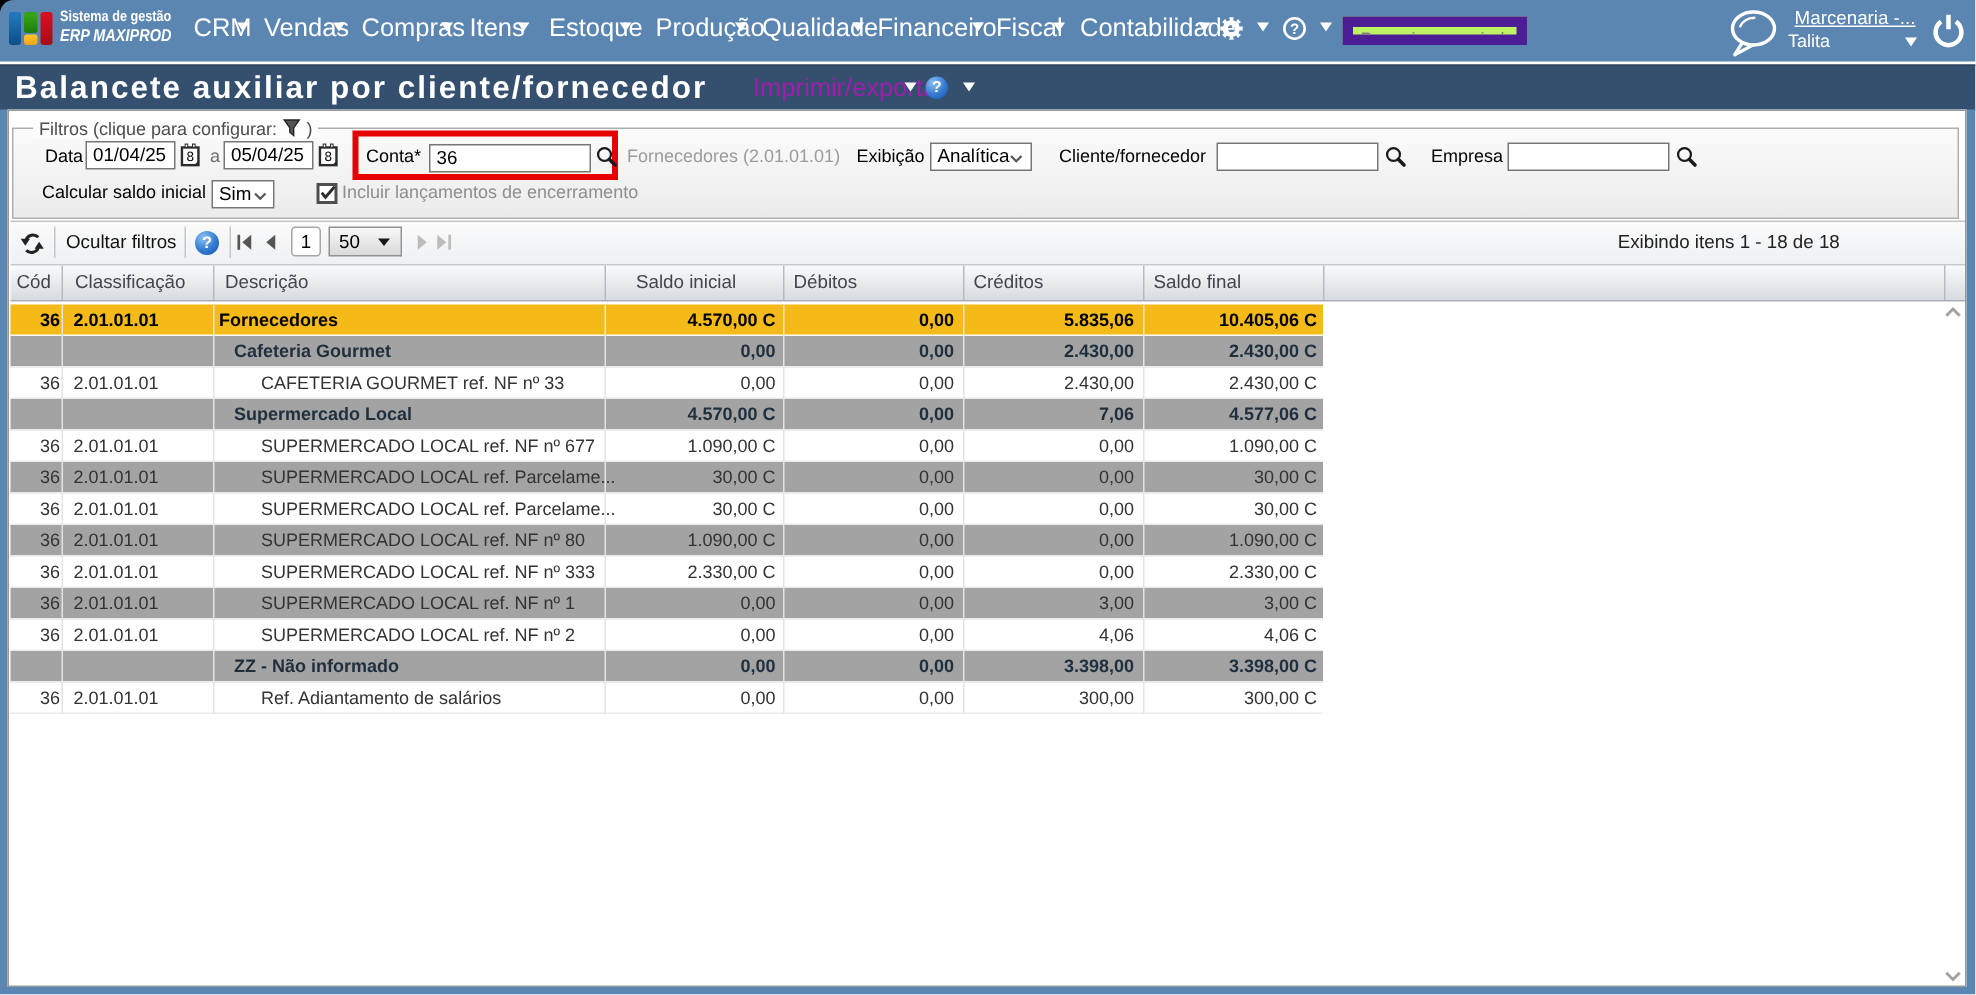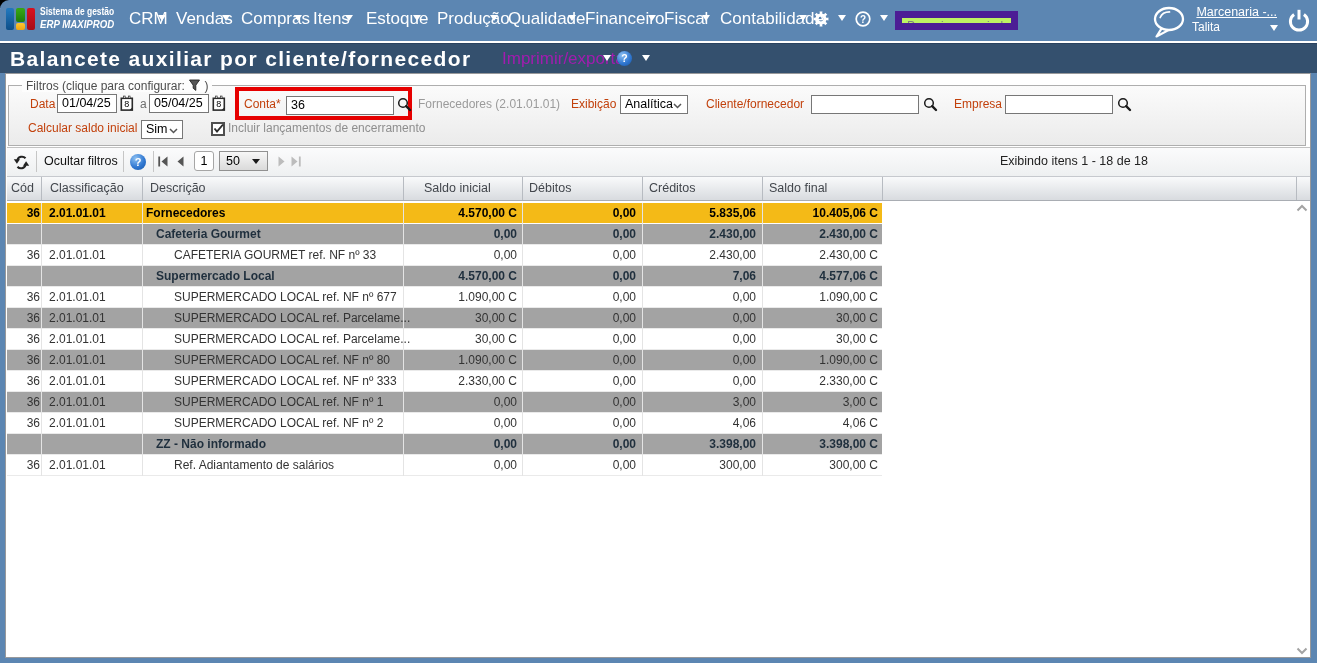--- a/index.html
+++ b/index.html
@@ -1,19 +1,19 @@
 <!DOCTYPE html>
 <html><head><meta charset="utf-8"><style>
 *{margin:0;padding:0;box-sizing:border-box}
 html,body{width:1317px;height:663px}
 body{position:relative;font-family:"Liberation Sans",sans-serif;background:#fff;overflow:hidden}
 .abs{position:absolute}
 .tri{position:absolute;width:0;height:0;border-left:4.5px solid transparent;border-right:4.5px solid transparent;border-top:6px solid #fff}
 .mi{position:absolute;top:0;height:37px;line-height:37px;color:#fff;font-size:17px;white-space:nowrap}
-.lbl{position:absolute;height:19px;line-height:19px;font-size:12px;color:#c2410c;white-space:nowrap}
+.lbl{position:absolute;height:19px;line-height:19px;font-size:12px;color:#000000;white-space:nowrap}
 .inp{position:absolute;height:19px;border:1px solid #777;background:#fff;font-size:12.5px;line-height:17px;padding-left:4px;color:#000}
 .hc{position:absolute;top:176px;height:25px;line-height:25px;font-size:12.5px;color:#42464c}
 .hsep{position:absolute;top:177px;height:23px;width:1px;background:#b7bbc1}
 .row{position:absolute;left:7px;width:875px;height:21px;border-bottom:1px solid #eaeaea;font-size:12px}
 .row span{position:absolute;top:0;height:20px;line-height:20px;white-space:nowrap}
 .rw{background:#fff}
 .rg{background:#a3a3a3}
 .ro{background:#f4ba17;border-bottom:1px solid #fcfcfc}
 .bold{font-weight:bold}
 .c1{left:0;width:33px;text-align:right}
@@ -178,21 +178,21 @@
 <div class="abs" style="left:194px;top:151px;width:20px;height:20px;background:#fff;border:1px solid #a6a6a6;border-radius:3px;font-size:12.5px;text-align:center;line-height:18px;color:#000">1</div>
 <div class="abs" style="left:219px;top:151px;width:49px;height:20px;background:linear-gradient(#f7f7f7,#dadada);border:1px solid #919191;font-size:12.5px;line-height:18px;padding-left:6px;color:#000">50</div>
 <div class="abs" style="left:252px;top:159px;width:0;height:0;border-left:4.5px solid transparent;border-right:4.5px solid transparent;border-top:5.5px solid #1a1a1a"></div>
 <svg class="abs" style="left:278px;top:156px" width="8" height="11" viewBox="0 0 8 11">
     <path d="M0.5 0.5 V10.5 L6.5 5.5 Z" fill="#bcbcbc"></path>
   </svg>
 <svg class="abs" style="left:291px;top:156px" width="10" height="11" viewBox="0 0 10 11">
     <path d="M0.5 0.5 V10.5 L6.5 5.5 Z" fill="#bcbcbc"></path>
     <path d="M8.8 0.5 V10.5" stroke="#bcbcbc" stroke-width="1.8"></path>
   </svg>
-<div class="abs" style="left:1000px;top:147px;width:305px;height:29px;line-height:29px;font-size:12.5px;color:#222;text-align:left">Exibindo itens 1 - 18 de 18</div>
+<div class="abs" style="left:1000px;top:147px;width:305px;height:29px;line-height:29px;font-size:12.5px;color:#222;text-align:center">Exibindo itens 1 - 18 de 18</div>
 
 <div class="abs" style="left:7px;top:176px;width:1303px;height:25px;background:linear-gradient(#f9fafb,#d8dbdf);border-top:1px solid #c6c9ce;border-bottom:1px solid #a9adb3"></div>
 <span class="hc" style="left:11px">Cód</span>
 <span class="hc" style="left:50px">Classificação</span>
 <span class="hc" style="left:150px">Descrição</span>
 <span class="hc" style="left:424px">Saldo inicial</span>
 <span class="hc" style="left:529px">Débitos</span>
 <span class="hc" style="left:649px">Créditos</span>
 <span class="hc" style="left:769px">Saldo final</span>
 <div class="hsep" style="left:41px"></div>

